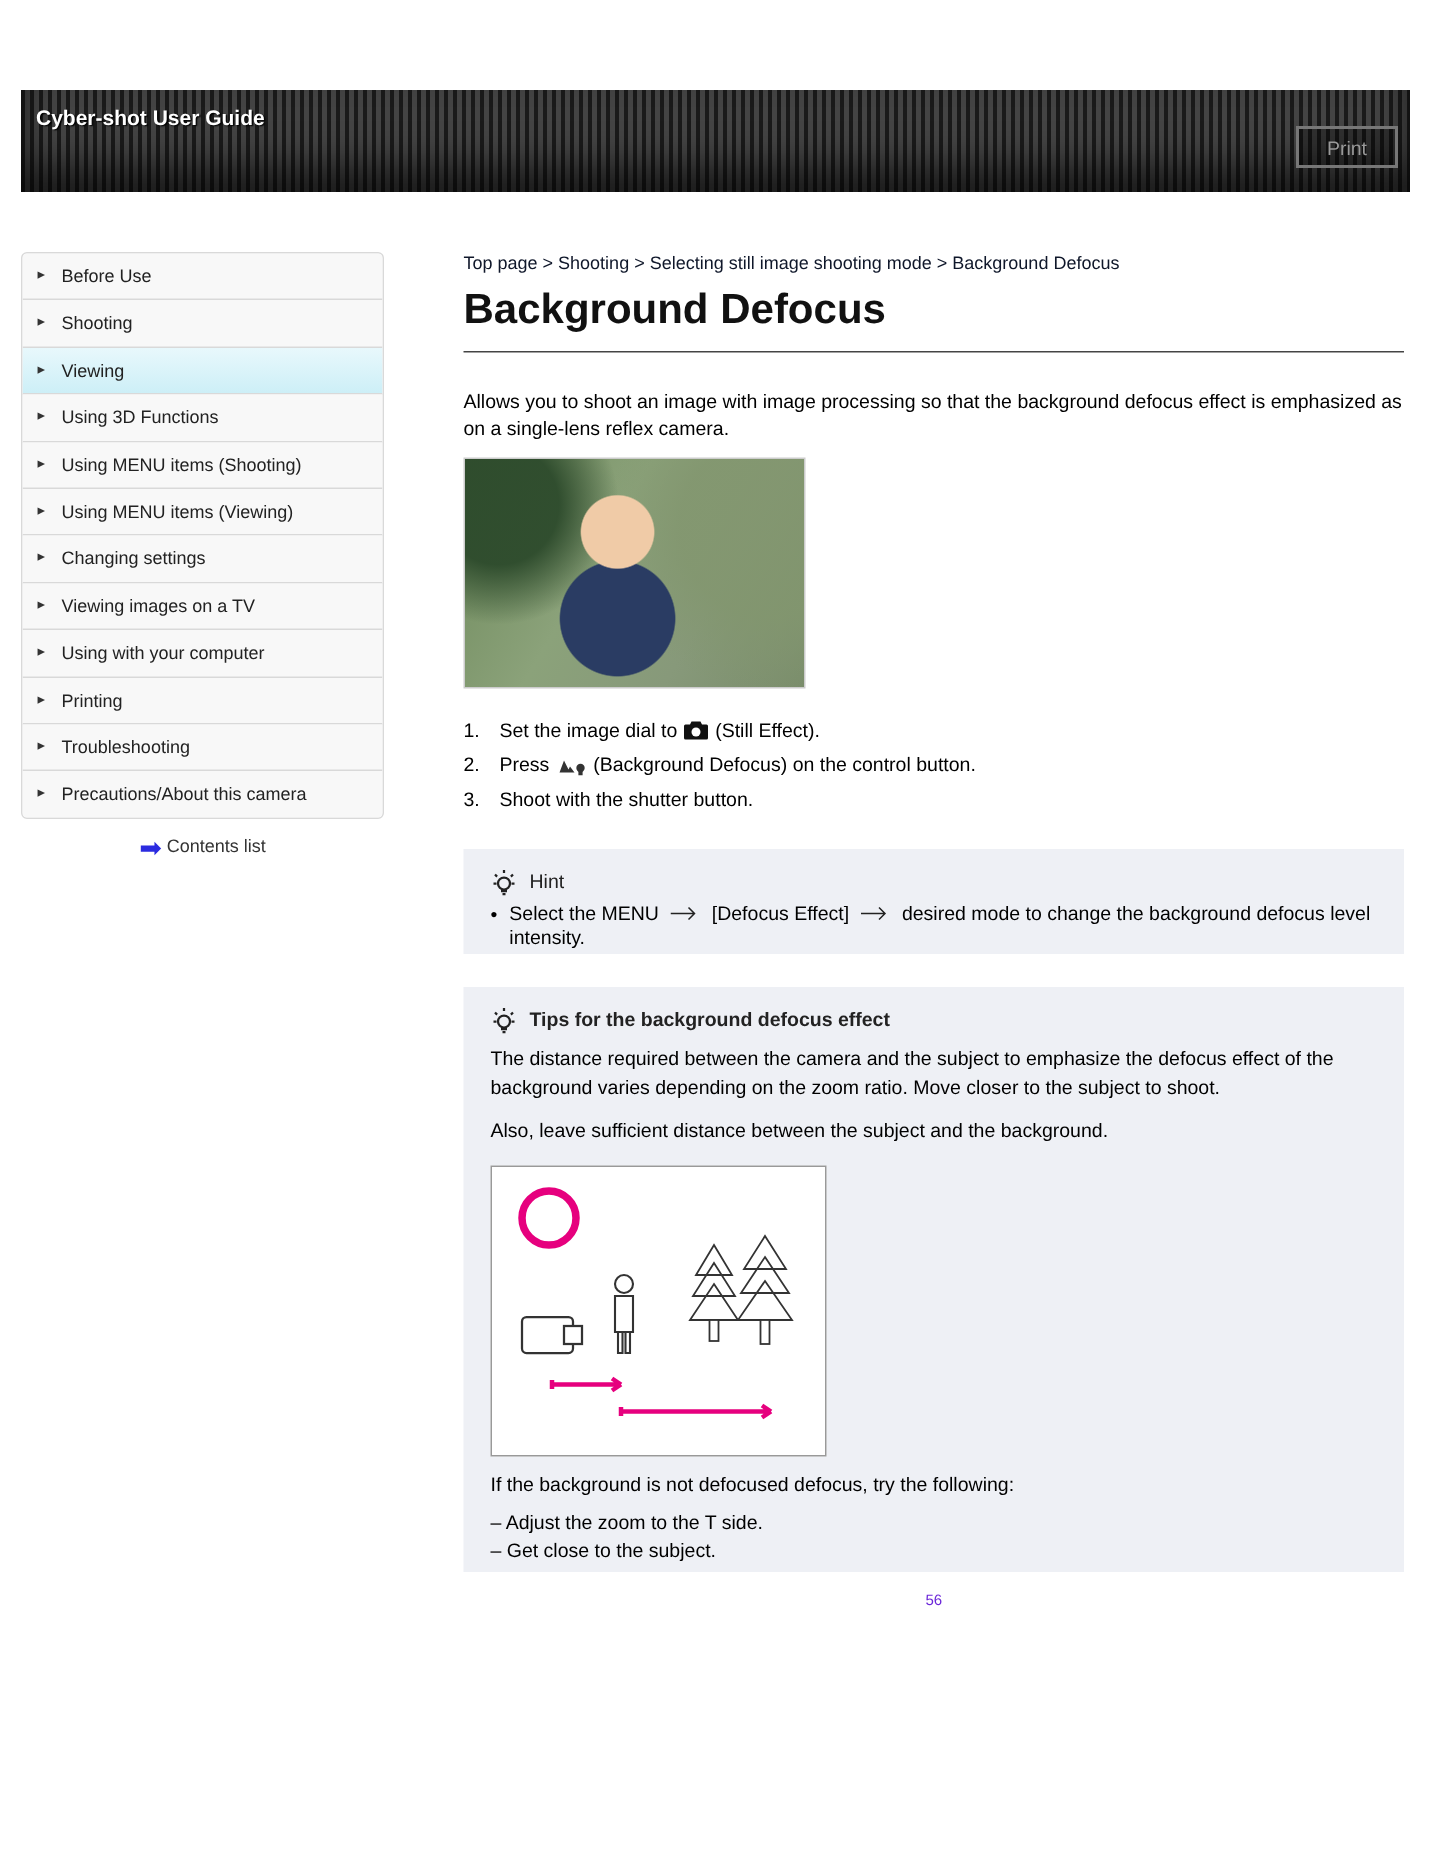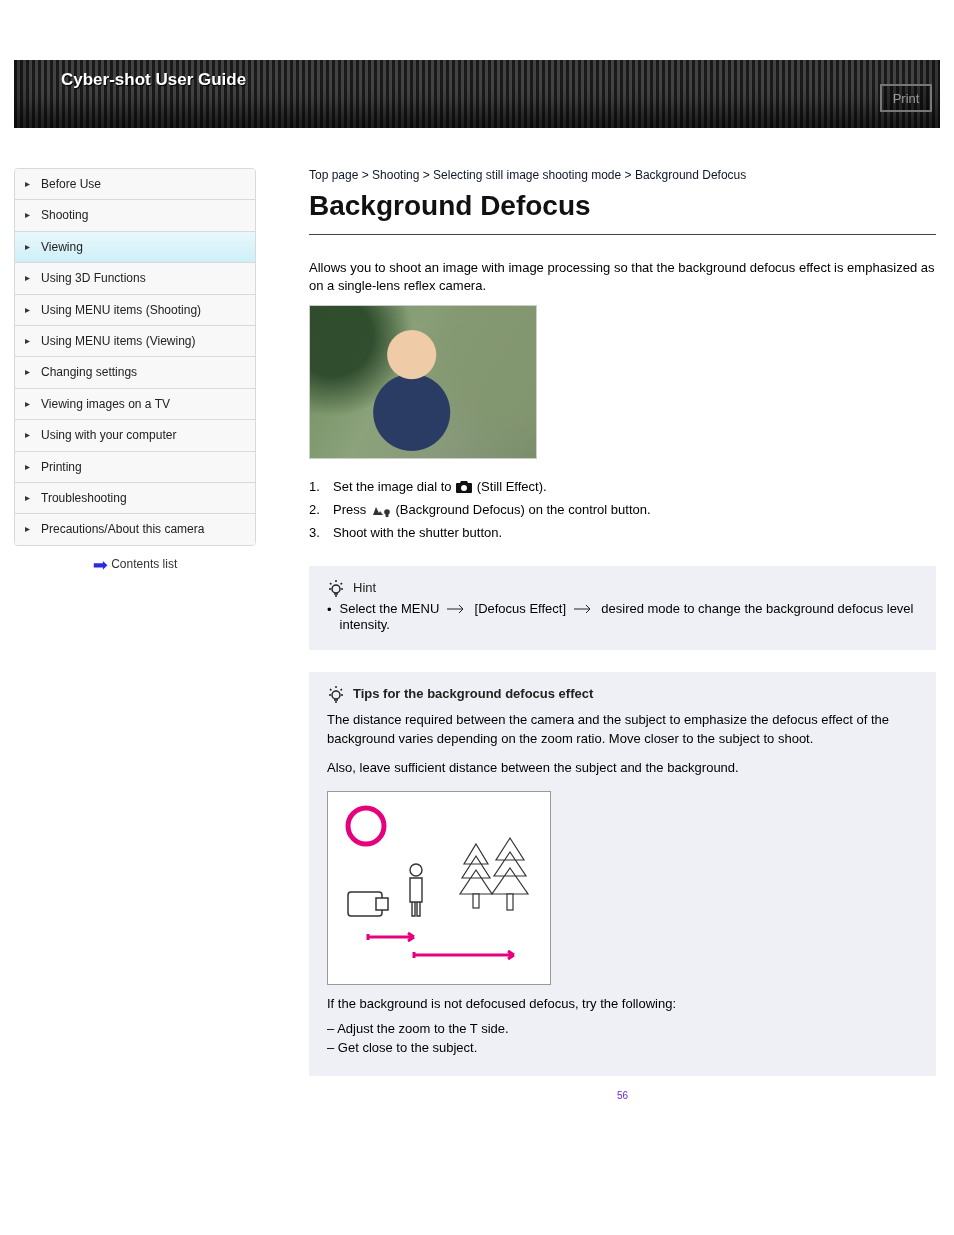--- a/index.html
+++ b/index.html
@@ -1,22 +1,22 @@
 <!DOCTYPE html>
 <html><head>
 <meta charset="utf-8">
 <style>
   * { margin: 0; padding: 0; box-sizing: border-box; }
   body { font-family: Arial, Helvetica, sans-serif; background: #fff; color: #000; font-size: 13px; width: 954px; }
   .page { position: relative; width: 954px; min-height: 1235px; }
   .banner { position: relative; margin: 60px 14px 0 14px; height: 68px;
     background: repeating-linear-gradient(90deg, #1a1a1a 0 3px, #444 3px 6px);
     box-shadow: inset 0 -18px 24px rgba(0,0,0,.6); }
-  .banner-text { position:absolute; left:10px; top:10px; color:#fff; font-size:17px; font-weight:700; text-shadow:1px 1px 1px #000;padding-left:37px; }
-  .banner-print { position:absolute; right:8px; top:24px; width:52px; height:28px; border:2px solid #777; display:flex; align-items:center; justify-content:center; color:#999; font-size:13px; background:rgba(0,0,0,.3); cursor:pointer; }
+  .banner-text { position:absolute; left:10px; top:10px; color:#fff; font-size:14px; font-weight:700; text-shadow:1px 1px 1px #000; }
+  .banner-print { position:absolute; right:8px; top:24px; width:68px; height:28px; border:2px solid #777; display:flex; align-items:center; justify-content:center; color:#999; font-size:13px; background:rgba(0,0,0,.3); cursor:pointer; }
   .content { display:flex; gap:53px; margin:40px 18px 0 14px; align-items:flex-start; }
   
   .sidebar { width:242px; }
   .sidebar-items { border:1px solid #d9d9d9; border-radius:4px; overflow:hidden; }
   .sitem { border-bottom:1px solid #d9d9d9; padding:8px 10px 8px 26px; position:relative; font-size:12px; line-height:1.2; color:#222; background:#f8f8f8; cursor:pointer; }
   .sitem:last-child { border-bottom:none; }
   .sitem.active { background:linear-gradient(#e8f8fc,#cdeff7); }
   .sitem::before { content:'▸'; position:absolute; left:10px; top:9px; font-size:10px; color:#333; }
   .sidebar-footer { text-align:center; margin-top:8px; font-size:12px; color:#333; }
   .sidebar-footer .arrow { color:#2b2be0; font-size:18px; vertical-align:middle; }
@@ -31,21 +31,21 @@
       radial-gradient(circle at 45% 70%, #2a3c63 0 38px, rgba(42,60,99,0) 39px),
       radial-gradient(circle at 10% 20%, rgba(40,70,40,.9) 0 40px, rgba(40,70,40,0) 80px),
       radial-gradient(circle at 90% 30%, rgba(130,150,110,.8) 0 60px, rgba(130,150,110,0) 110px),
       linear-gradient(120deg, #6f8a5c, #8ba27a 40%, #87997a 70%, #7a8d6b);
   }
   .steps { margin-top:6px; }
   .step { display:flex; gap:8px; font-size:13px; line-height:1.6; margin-bottom:2px; }
   .step .num { width:16px; }
   .icon-camera, .icon-bgdf { display:inline-block; vertical-align:-3px; }
   .icon-camera svg, .icon-bgdf svg { display:block; }
-  .hintbox, .tipbox { background:#eef0f5; padding:14px 18px 18px 18px; margin-top:22px; }
+  .hintbox, .tipbox { background:#eef0f5; padding:14px 18px 4px 18px; margin-top:22px; }
   .hint-head, .tip-head { position:relative; padding-left:26px; font-size:13px; color:#222; }
   .bulb { position:absolute; left:0; top:-2px; }
   .bullet { display:flex; gap:8px; margin-top:6px; font-size:13px; }
   .bullet .dot { line-height:1.4; }
   .arrow-thin { display:inline-block; vertical-align:middle; margin:0 4px; }
   .tip-title { font-weight:700; margin-top:4px; }
   .tip-body { font-size:13px; line-height:1.45; margin-top:10px; }
   .diagram { width:224px; height:194px; border:1px solid #999; background:#fff; margin:14px 0 10px 0; padding:8px 6px 6px 10px; position:relative; }
   .pagenum { text-align:center; font-size:10px; color:#6d28d9; margin-top:14px; padding-bottom:20px; }
 </style>

